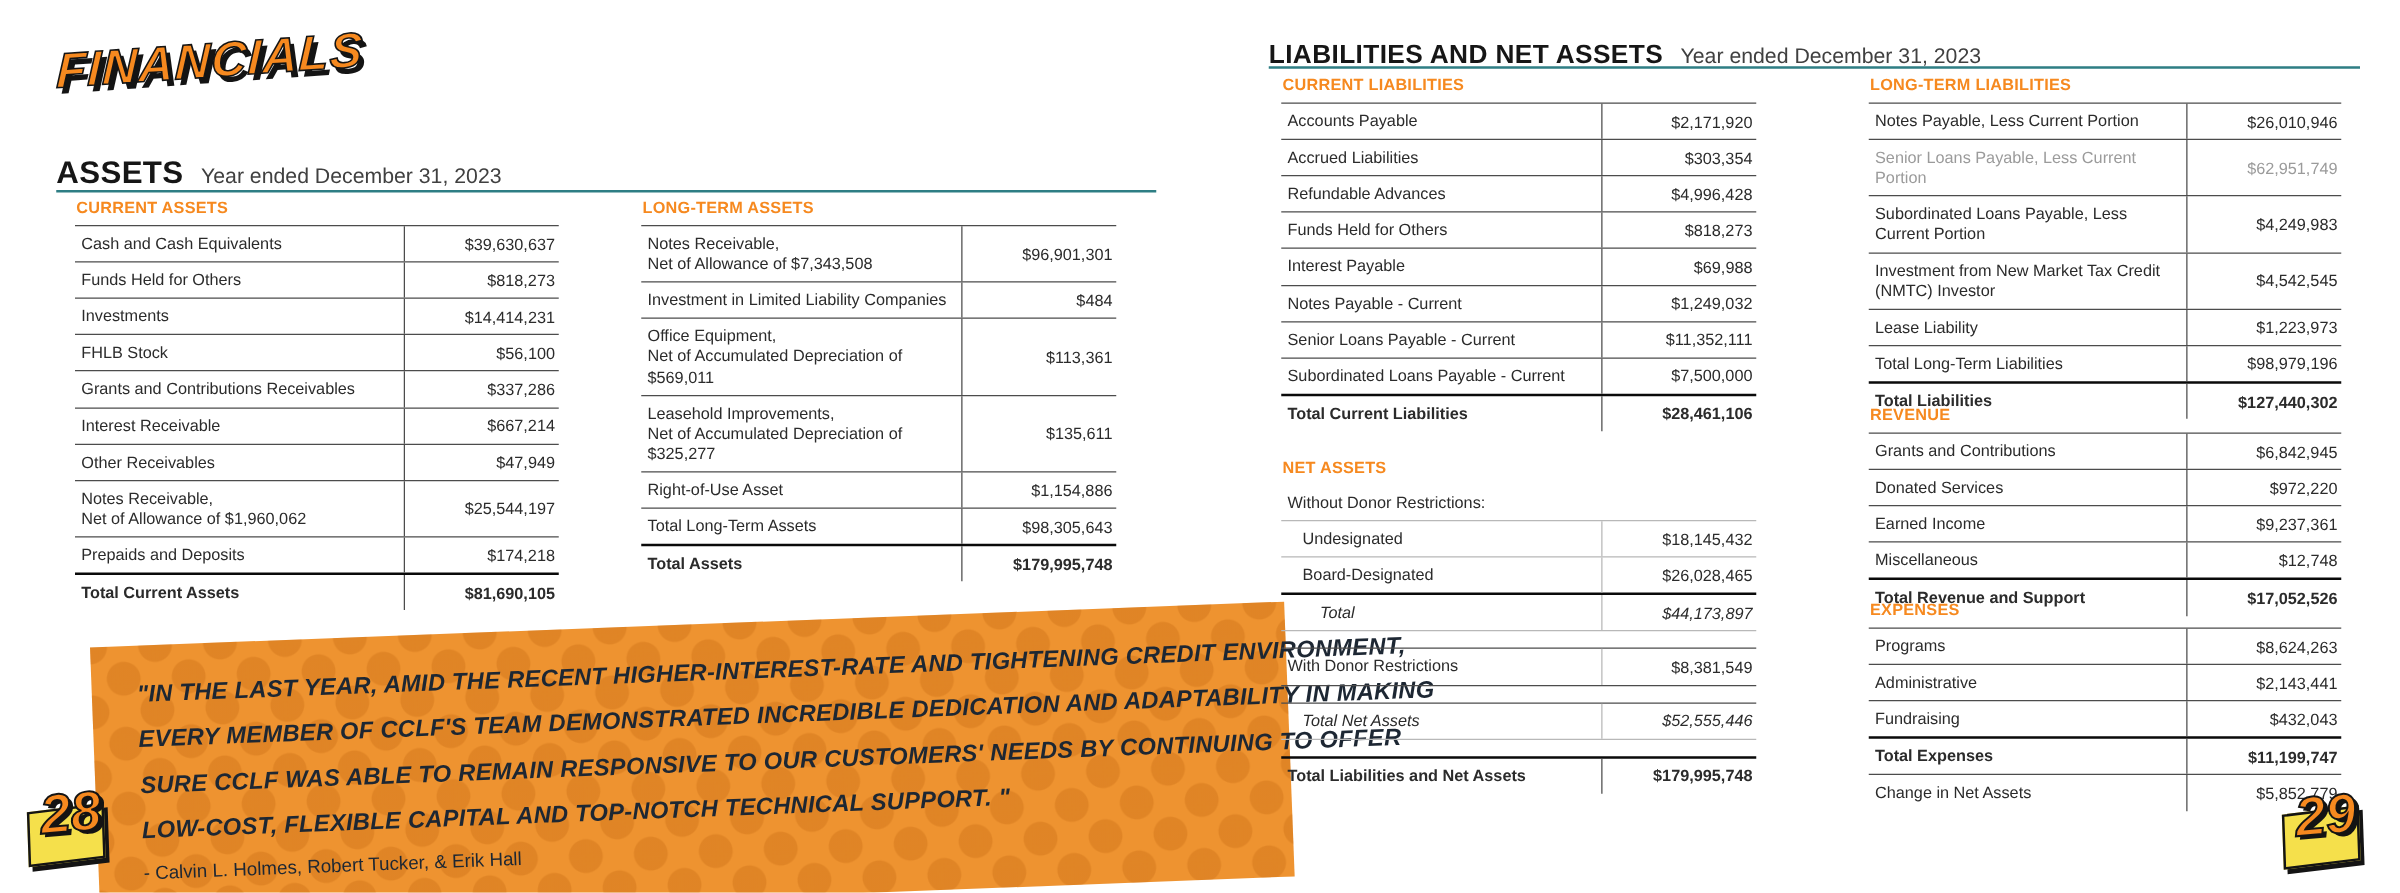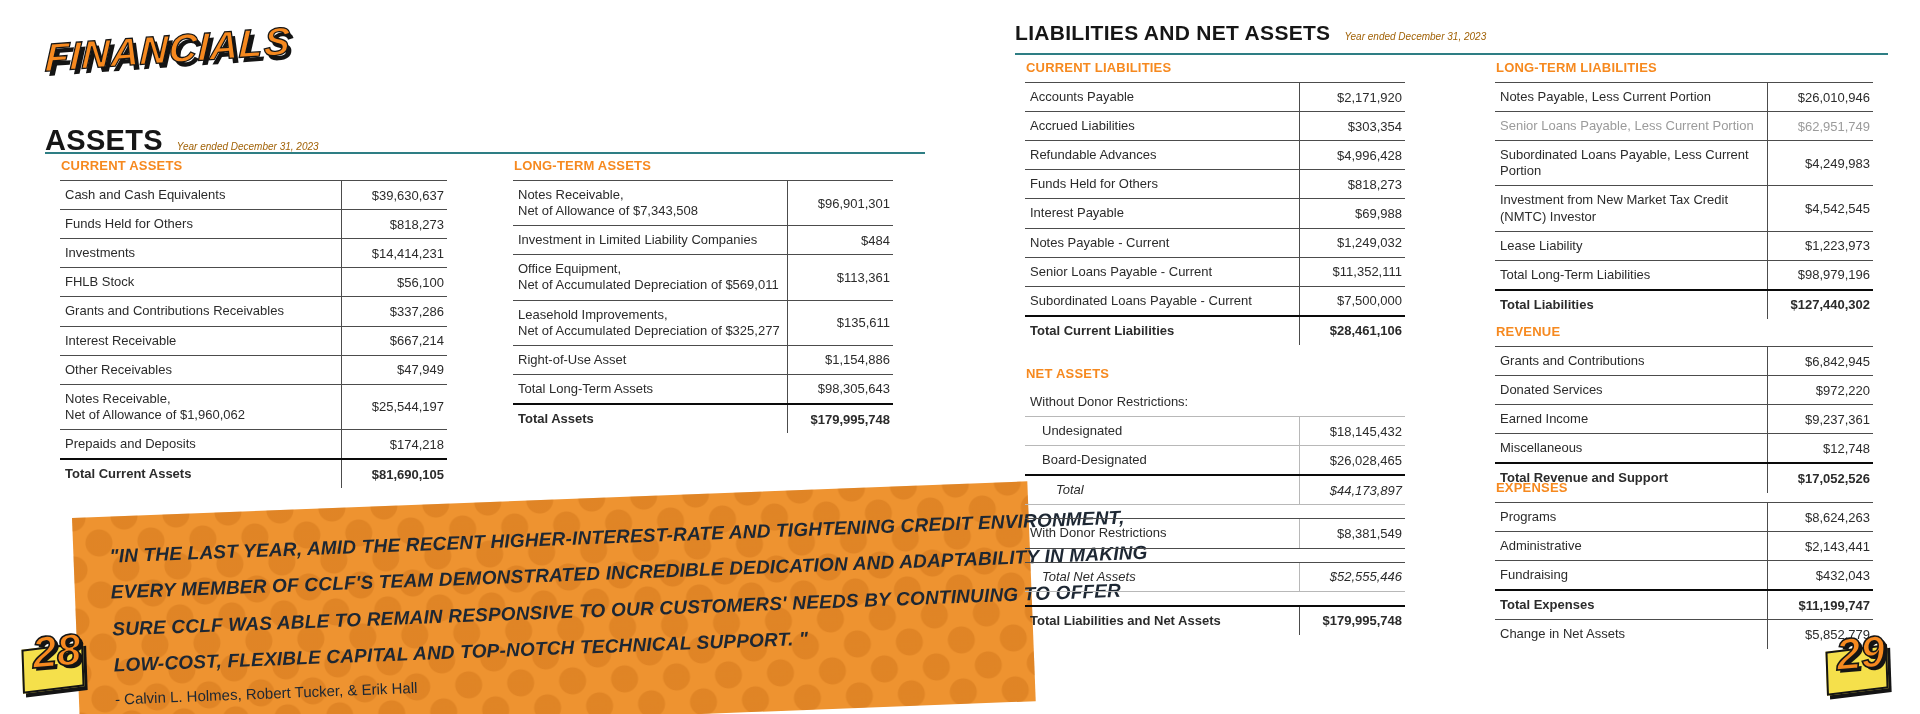--- a/index.html
+++ b/index.html
@@ -13,35 +13,35 @@
     font-size:39px;font-weight:800;font-style:italic;letter-spacing:1px;
     color:#F6891F;-webkit-text-stroke:1.3px #141414;
     text-shadow:4px 5px 0 #141414;
     transform:rotate(-4deg) skewX(-6deg);transform-origin:left top;
   }
 
   
   .sec-head{position:absolute;display:flex;align-items:baseline;gap:14px;white-space:nowrap;}
   .sec-title{font-weight:800;color:#161616;letter-spacing:.3px;}
   #assets-head{left:45px;top:124px;}
-  #assets-head .sec-title{font-size:29px;}
-  #liab-head{left:1015px;top:21px;}
+  #assets-head .sec-title{font-size:25px;}
+  #liab-head{left:1015px;top:32px;}
   #liab-head .sec-title{font-size:21px;}
-  .sec-sub{font-size:10px;font-style:italic;color:#a16207;}
+  .sec-sub{font-size:17px;color:#404040;}
   .rule{position:absolute;height:2px;background:#2E7E84;}
   #assets-rule{left:45px;top:152px;width:880px;}
   #liab-rule{left:1015px;top:53px;width:873px;}
 
   
   .tgroup{position:absolute;}
   .theading{color:#F6891F;font-weight:700;font-size:13px;letter-spacing:.2px;margin:0 0 7px 1px;}
   .trow{display:flex;align-items:stretch;border-top:1.4px solid #4c4c4c;}
   .lbl{flex:1;padding:6px 6px 6px 5px;font-size:13px;line-height:1.24;}
   .val{width:102px;flex:none;display:flex;align-items:center;justify-content:flex-end;
-       border-left:1.4px solid #4c4c4c;padding:6px 3px 6px 0;font-size:13px;}
+       border-left:1.4px solid #4c4c4c;padding:6px 3px 6px 18px;font-size:13px;}
   .trow.heavy,.trow.total{border-top:2.8px solid #0a0a0a;}
   .trow.total{font-weight:700;}
   .trow.light{border-top:1.2px solid #b8b8b8;}
   .trow.lightdiv .val{border-left-color:#b8b8b8;}
   .trow.end{border-bottom:1.4px solid #4c4c4c;}
   .trow.endlight{border-bottom:1.2px solid #b8b8b8;font-style:italic;}
   .trow.plain{border-top:none;gap:24px;}
   .trow.plain .val{border-left:none;}
   .trow.gap{height:13px;border-top:none;}
   .trow.gray{color:#9b9b9b;}

